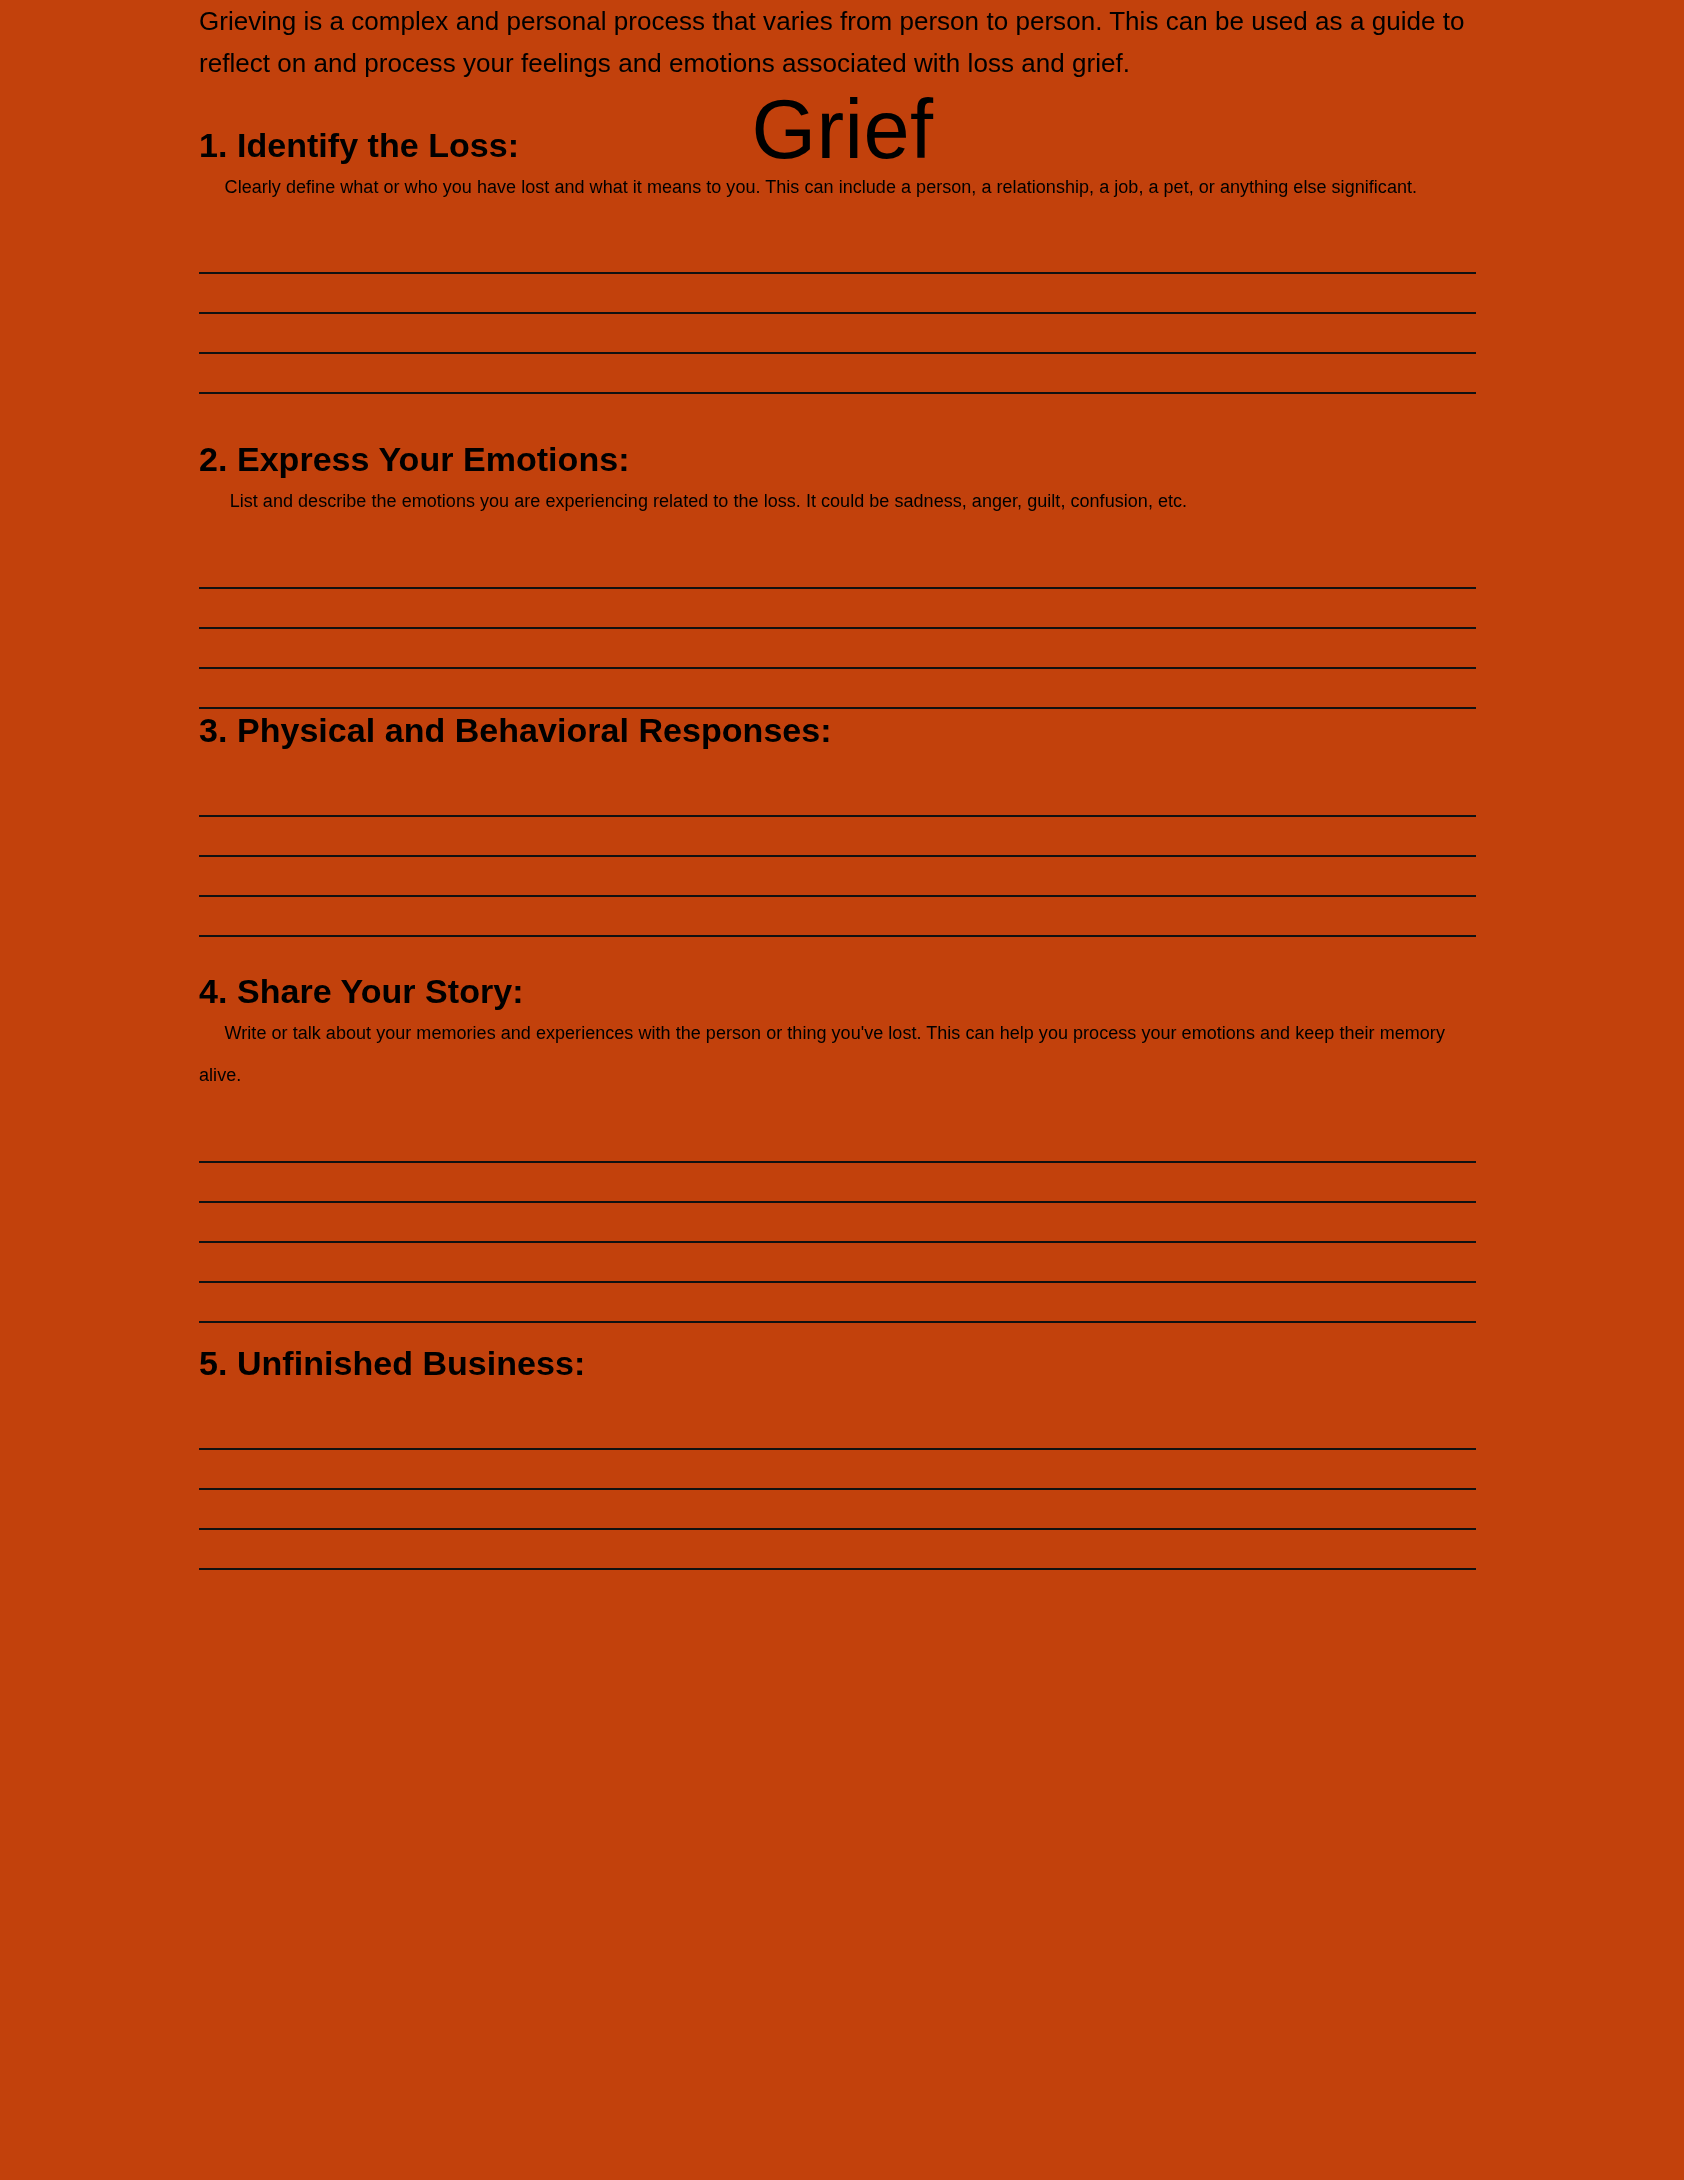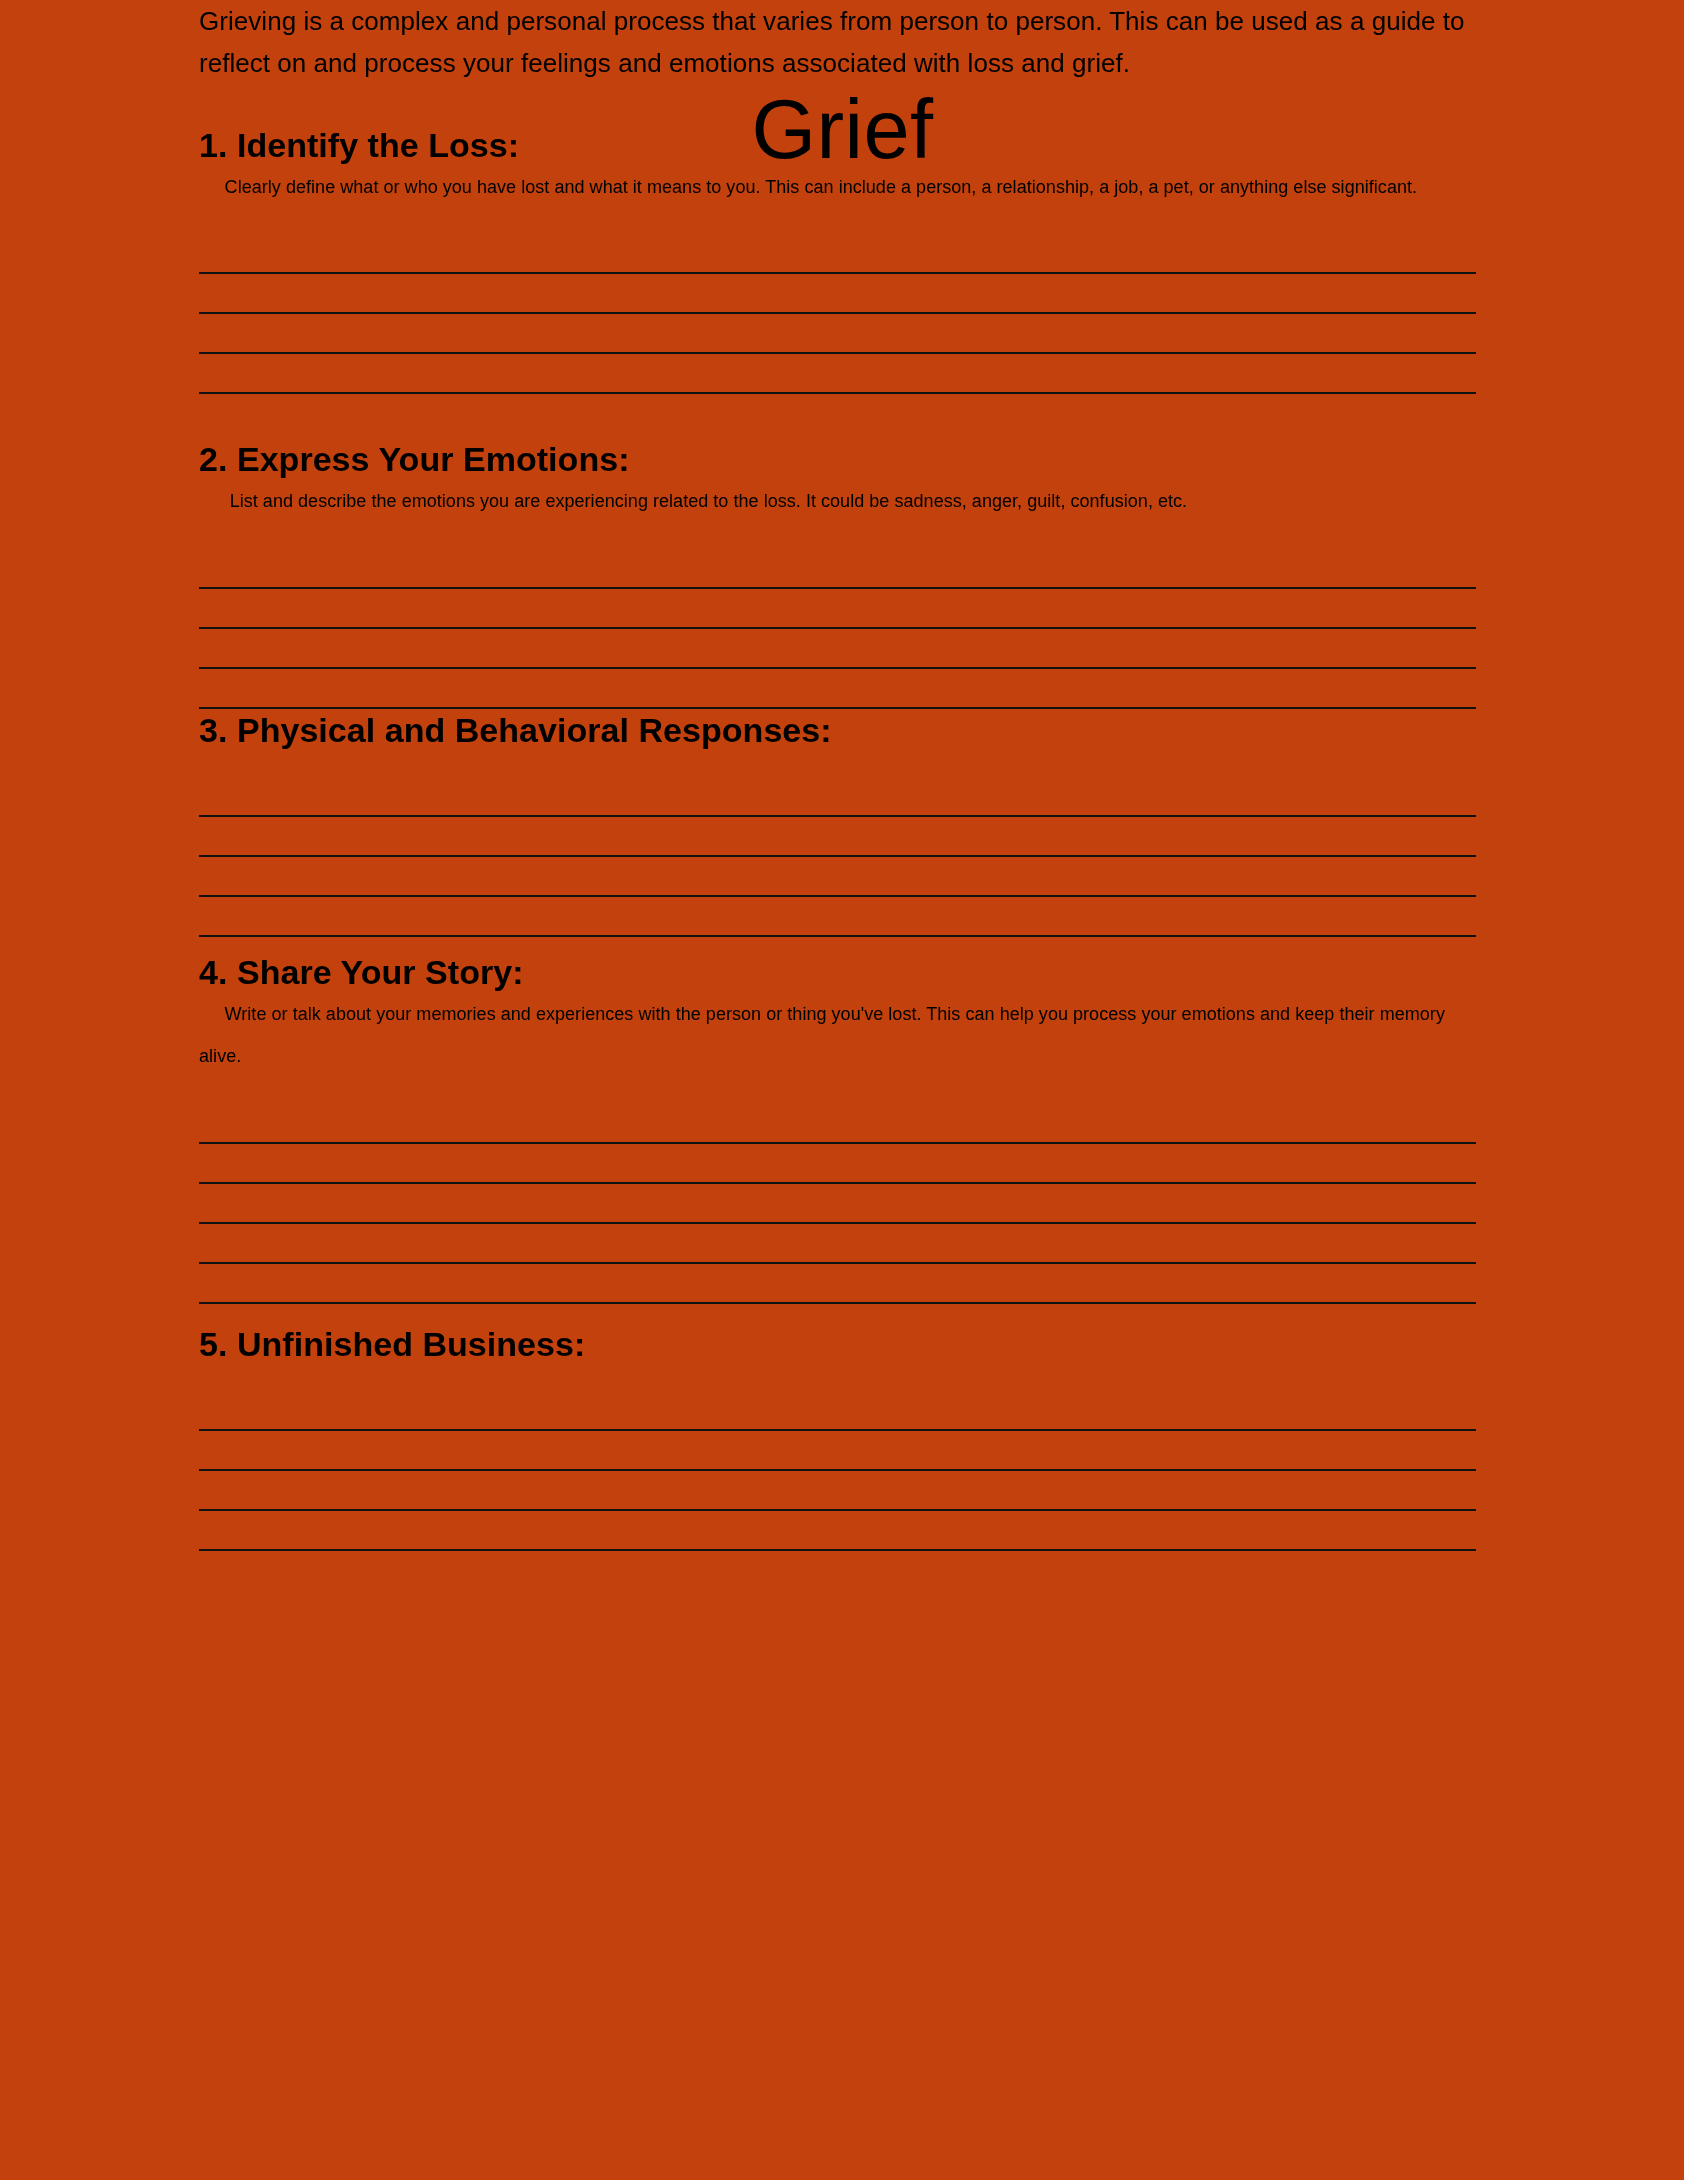--- a/index.html
+++ b/index.html
@@ -68,21 +68,21 @@
   .rule-line {
     width: 1277px;
     height: 0;
     border-top: 2.6px solid #111111;
     margin: 0;
   }
   
   .sec-1 { padding-top: 40px; }
   .sec-2 { padding-top: 44px; }
   .sec-3 { }
-  .sec-4 { padding-top: 14px; }
+  .sec-4 { padding-top: 33px; }
   .sec-5 { padding-top: 19px; }
   .lines-gap { height: 26.4px; }
   .line-slot { height: 40px; position: relative; }
   .line-slot .rule-line { position: absolute; bottom: 0; left: 0; }
 </style>
 </head>
 <body>
 
 <div class="page">
 

